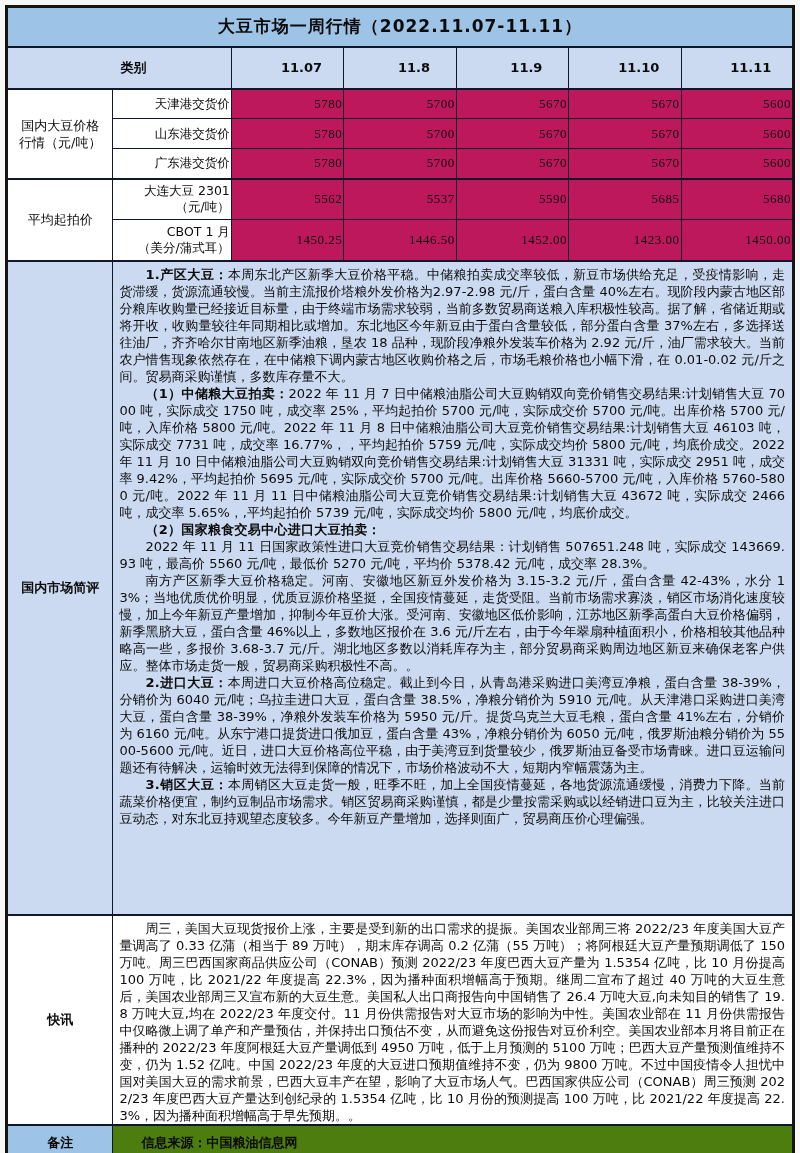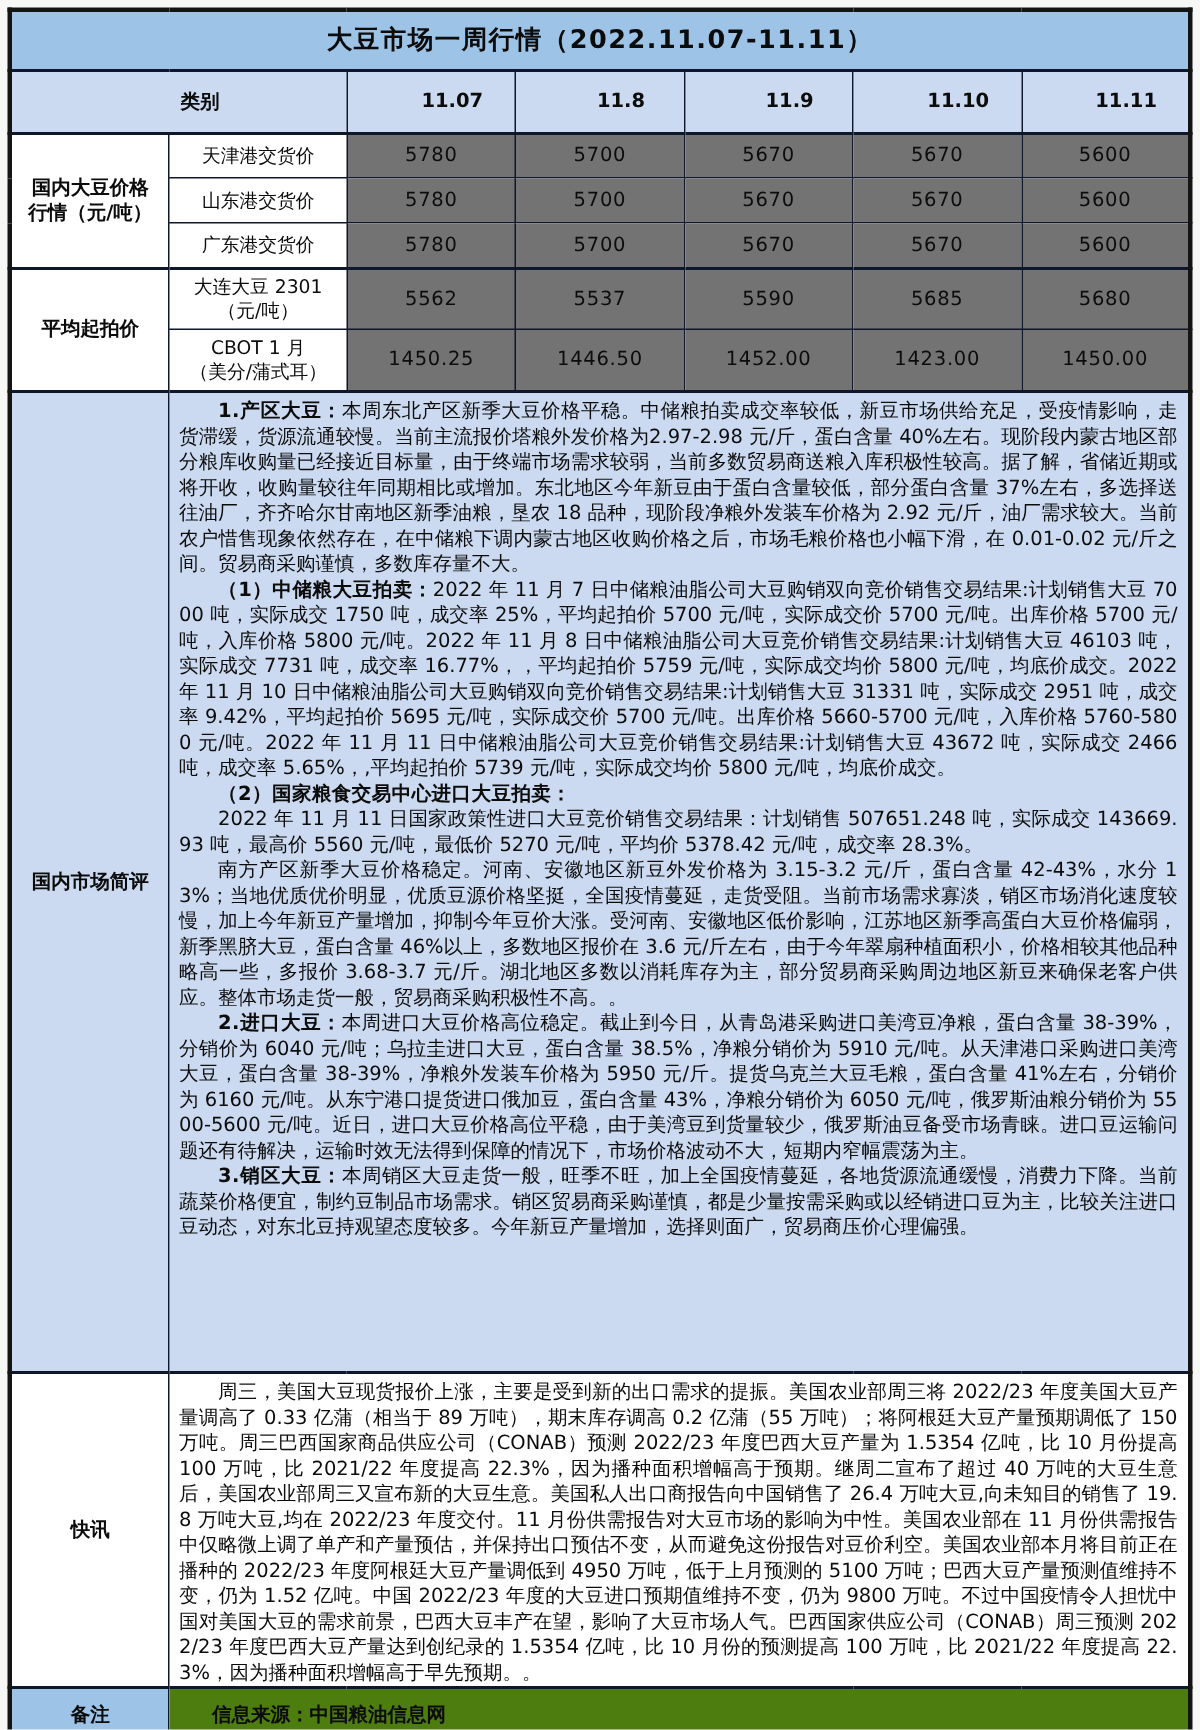--- a/index.html
+++ b/index.html
@@ -6,23 +6,23 @@
   body{font-family:"DejaVu Sans","Liberation Sans",sans-serif;color:#0c0c0c;}
   .page{width:800px;height:1153px;box-sizing:border-box;padding:5px;background:#f7f7f5;}
   table.report{border-collapse:collapse;table-layout:fixed;width:790px;border:3px solid #141414;background:#fff;}
   td{border:1px solid #0f172a;box-sizing:border-box;overflow:hidden;vertical-align:middle;}
   
   col.c-label{width:106px;} col.c-sub{width:118px;}
   col.c-d{width:112px;}
 
   .title-cell{background:#9dc3e6;text-align:center;font-weight:bold;font-size:17px;height:40px;letter-spacing:1px;border-bottom-width:2px;}
   .hdr{background:#cbdaf1;text-align:center;font-weight:bold;font-size:13px;height:42px;border-bottom-width:2px;padding-left:29px;}
-  .group-label{background:#fff;text-align:center;font-weight:bold;font-size:13px;white-space:pre-line;line-height:17px;}
-  .row-name{background:#fff;text-align:center;font-size:12.5px;white-space:pre-line;line-height:16px;}
-  .val{background:#737373;text-align:center;font-size:13px;letter-spacing:0.5px;}
+  .group-label{background:#fff;text-align:center;font-weight:normal;font-size:13px;white-space:pre-line;line-height:17px;}
+  .row-name{background:#fff;text-align:right;font-size:12.5px;white-space:pre-line;line-height:16px;}
+  .val{background:#be185d;text-align:right;font-size:13px;letter-spacing:0.5px;font-family:Liberation Serif, serif;}
   tr.r-port td{height:30px;}
   tr.r-fut td{height:41px;}
   tr.sep-top td{border-top-width:2px;}
 
   .review-label{background:#cbdaf1;text-align:center;font-weight:bold;font-size:13px;border-bottom-width:2px;border-top-width:2px;}
   .review-cell{background:#cbdaf1;border-bottom-width:2px;border-top-width:2px;}
   .news-label{background:#ffffff;text-align:center;font-weight:bold;font-size:13px;border-bottom-width:2px;border-radius:17px;}
   .news-cell{background:#ffffff;border-bottom-width:2px;margin-left:20px;}
   .foot-label{background:#9dc3e6;text-align:center;font-weight:bold;font-size:13px;height:38px;}
   .foot-cell{background:#4d7c0f;font-weight:bold;font-size:13px;padding-left:28px;}

